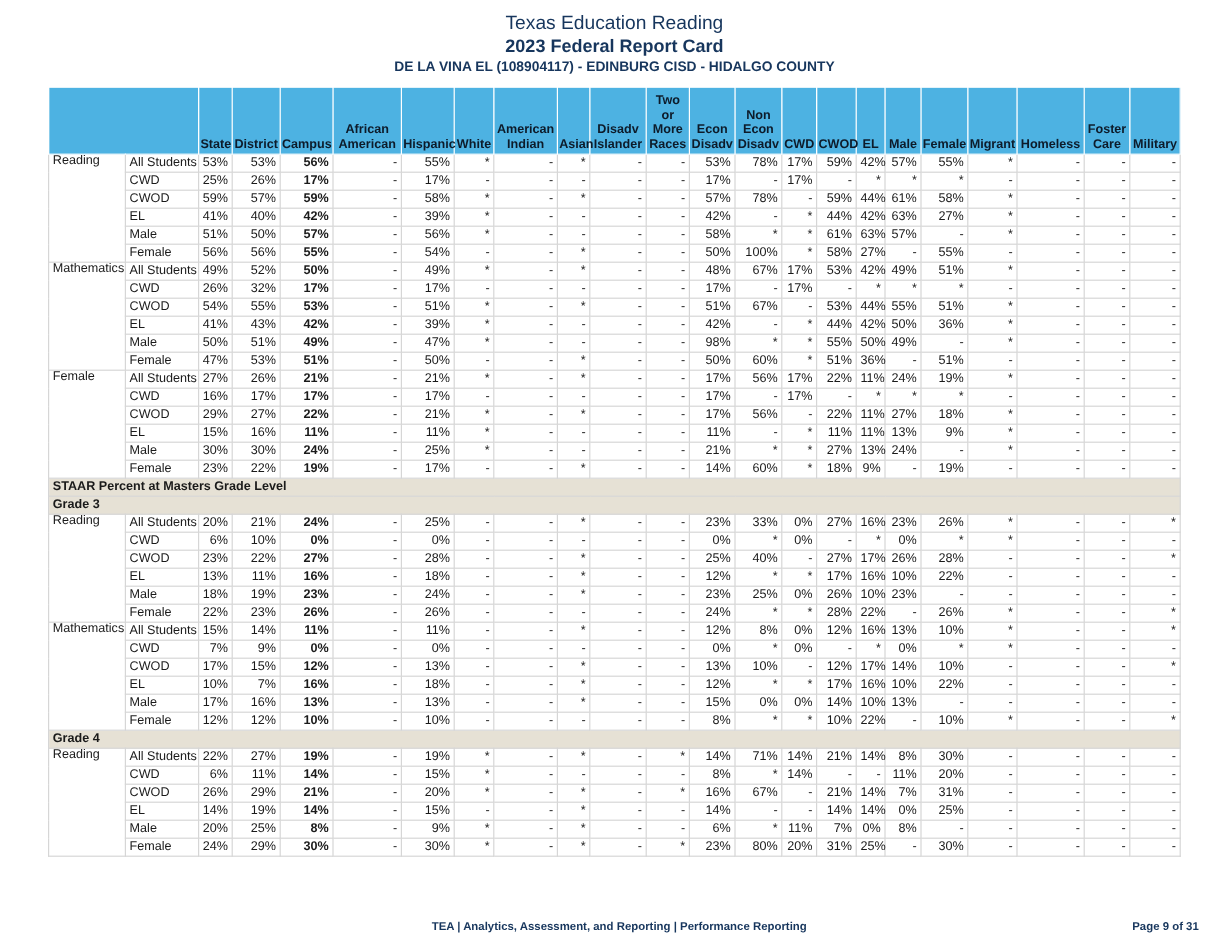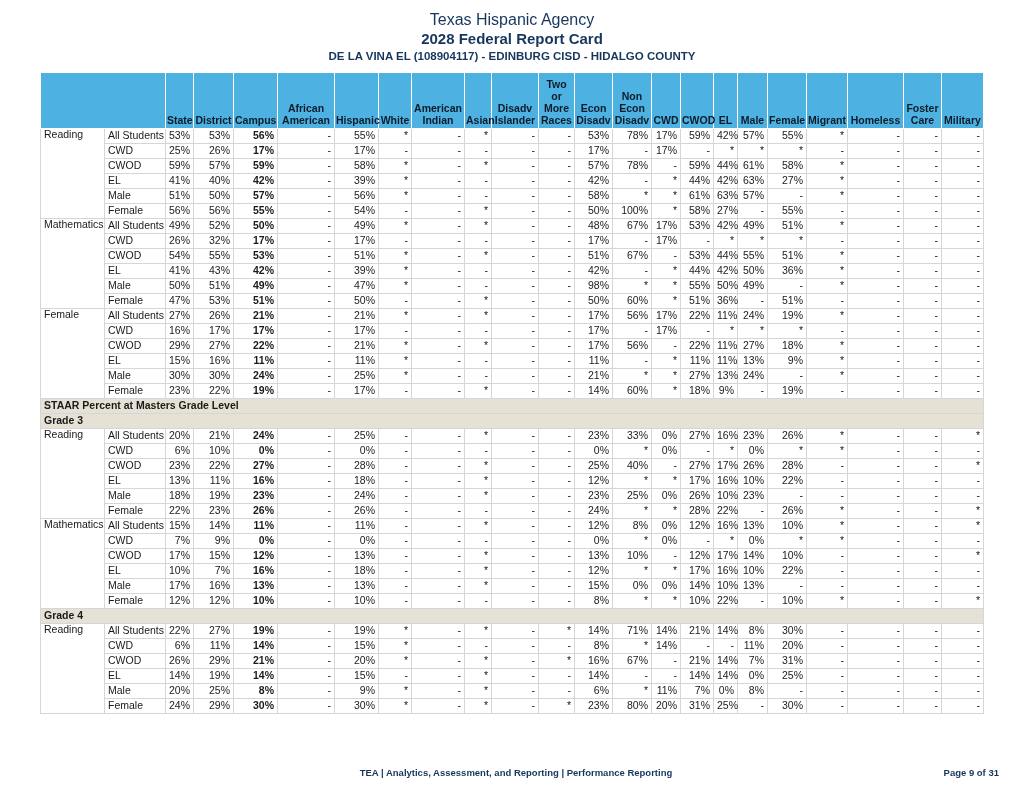--- a/index.html
+++ b/index.html
@@ -50,22 +50,22 @@
     position: absolute; left: 0; right: 0; bottom: 10px;
     height: 14px; color: var(--navy); font-size: 9.5px; font-weight: bold;
   }
   .footer-center { position: absolute; left: 4px; width: 100%; text-align: center; }
   .footer-right { position: absolute; right: 25px; top: 0; }
 </style>
 </head>
 <body>
 
 <div class="title-block">
-  <div class="title-agency">Texas Hispanic Agency</div>
-  <div class="title-report">2028 Federal Report Card</div>
+  <div class="title-agency">Texas Education Reading</div>
+  <div class="title-report">2023 Federal Report Card</div>
   <div class="title-campus">DE LA VINA EL (108904117) - EDINBURG CISD - HIDALGO COUNTY</div>
 </div>
 
 <table class="report">
   <colgroup>
       <col style="width: 64px;">
       <col style="width: 61px;">
       <col style="width: 28px;">
       <col style="width: 40px;">
       <col style="width: 44px;">

